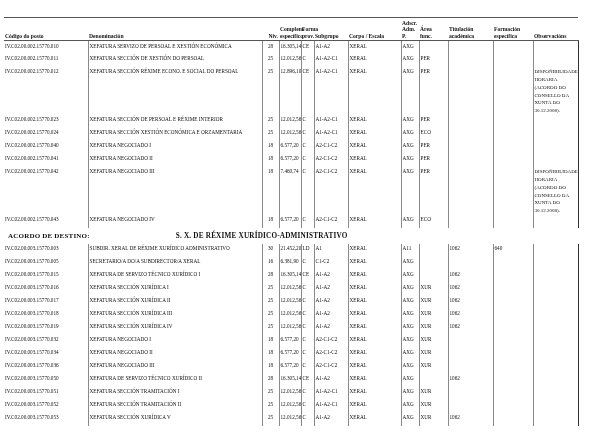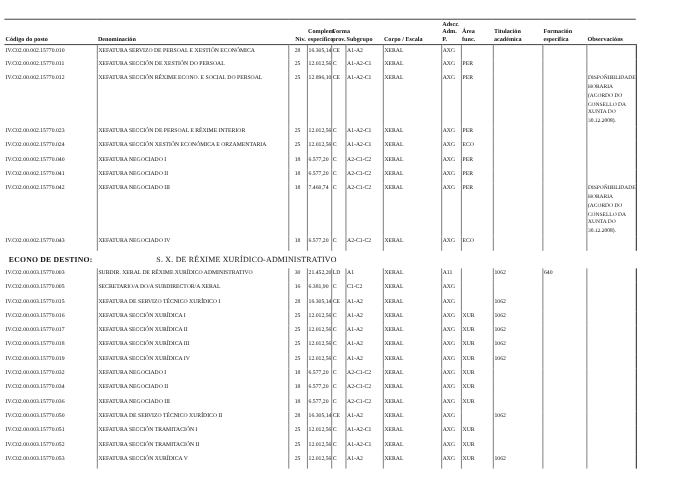--- a/index.html
+++ b/index.html
@@ -42,21 +42,21 @@
   tbody tr { height: 13px; }
   tbody tr.tall31 { height: 31px; }
   tbody tr.tall41 { height: 41px; }
   tr.section-heading td {
     border: none !important;
     padding: 4px 0 3px 4px;
     height: 16px;
     white-space: normal;
   }
   .centro-label { font-size: 7px; font-weight: bold; letter-spacing: 0.2px; }
-  .centro-value { font-size: 7.2px; font-weight: normal; margin-left: 58px; letter-spacing: 0.2px; }
+  .centro-value { font-size: 7.2px; font-weight: bold; margin-left: 86px; letter-spacing: 0.2px; }
   td.c-niv { text-align: center; }
   td.c-complem { text-align: right; padding-right: 2px; }
   td.c-obs { font-size: 5px; line-height: 1.55; }
   th.h-niv, th.h-complem { text-align: right; }
 </style>
 </head>
 <body>
 
 <div class="page">
   <table>
@@ -223,21 +223,21 @@
           <td class="c-forma">C</td>
           <td class="c-subgrupo">A2-C1-C2</td>
           <td class="c-corpo">XERAL</td>
           <td class="c-adscr">AXG</td>
           <td class="c-area">ECO</td>
           <td class="c-titulacion"></td>
           <td class="c-formacion"></td>
           <td class="c-obs"></td>
         </tr>
         <tr class="section-heading">
-          <td colspan="12"><span class="centro-label">ECONO DE DESTINO:</span><span class="centro-value">S. X. DE RÉXIME XURÍDICO-ADMINISTRATIVO</span></td>
+          <td colspan="12"><span class="centro-label">ACORDO DE DESTINO:</span><span class="centro-value">S. X. DE RÉXIME XURÍDICO-ADMINISTRATIVO</span></td>
         </tr>
         <tr>
           <td class="c-codigo">IV.C02.00.003.15770.003</td>
           <td class="c-denominacion">SUBDIR. XERAL DE RÉXIME XURÍDICO ADMINISTRATIVO</td>
           <td class="c-niv">30</td>
           <td class="c-complem">21.452,20</td>
           <td class="c-forma">LD</td>
           <td class="c-subgrupo">A1</td>
           <td class="c-corpo">XERAL</td>
           <td class="c-adscr">A11</td>

